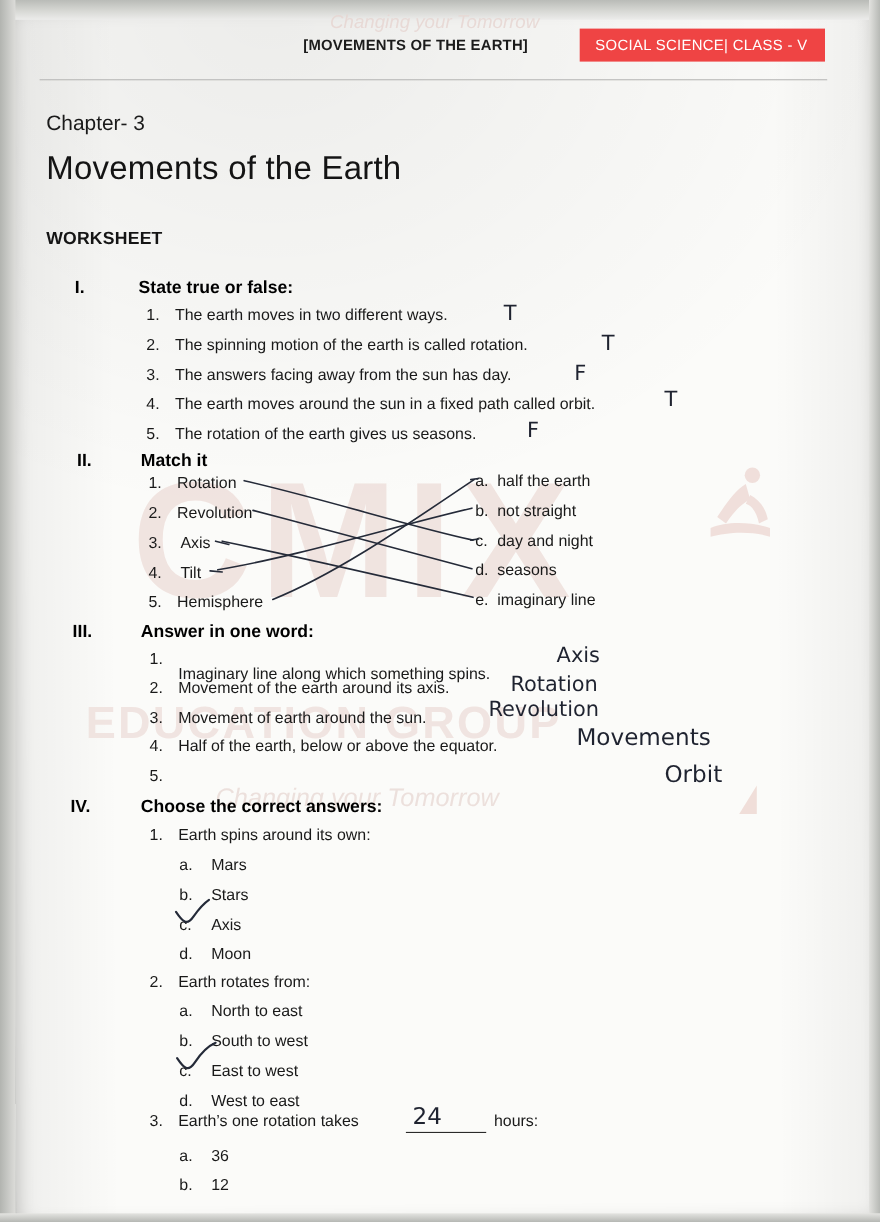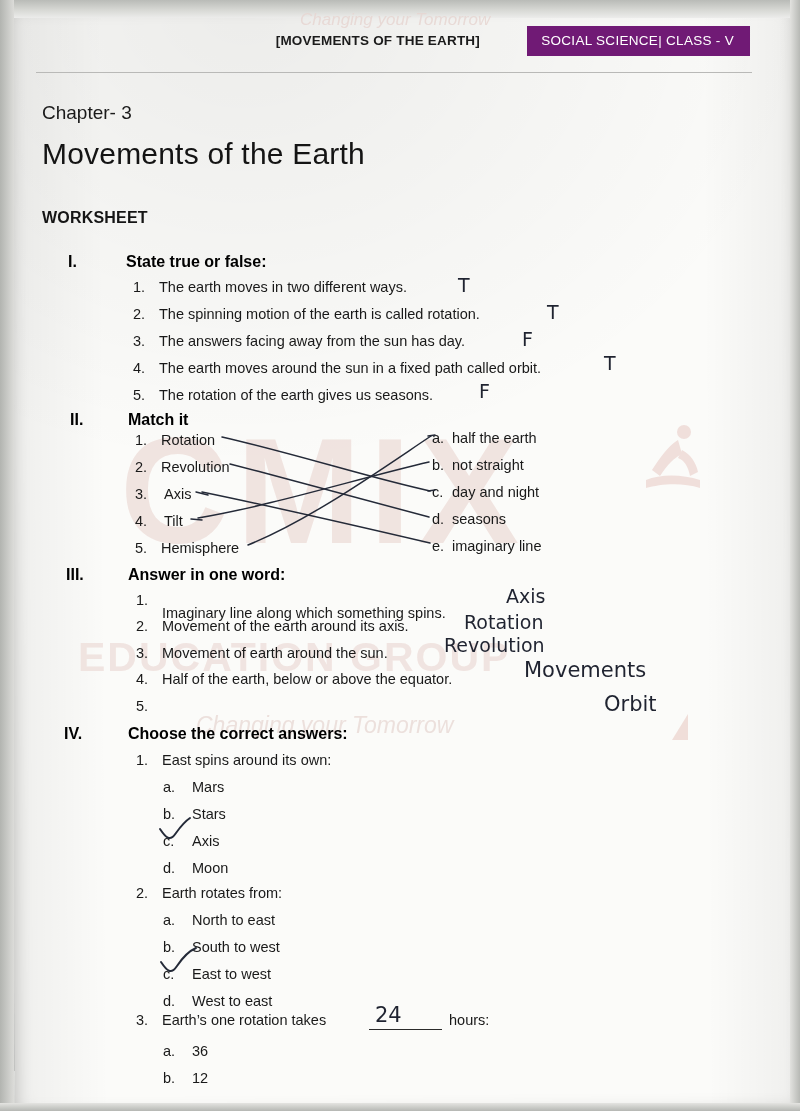--- a/index.html
+++ b/index.html
@@ -90,21 +90,21 @@
     font-size: 13.5px;
     font-weight: bold;
     letter-spacing: 0.2px;
     color: #1b1b1b;
     white-space: nowrap;
   }
   .hdr-tag {
     position: absolute;
     right: 0;
     top: 0;
-    background: #701a75;
+    background: #ef4444;
     color: #ffffff;
     font-size: 13.5px;
     padding: 7px 16px 8px 14px;
     letter-spacing: 0.3px;
     white-space: nowrap;
   }
   .hdr-rule {
     position: absolute;
     left: 36px;
     top: 72px;
@@ -347,21 +347,21 @@
   <div class="qline" style="left:162px; top:671px;">Half of the earth, below or above the equator.</div>
   <div class="hw big" style="left:524px; top:658px;">Movements</div>
 
   <div class="qline" style="left:136px; top:698px;">5.</div>
   <div class="hw big" style="left:604px; top:692px;">Orbit</div>
 
   <div class="sec-num" style="left:64px; top:725px;">IV.</div>
   <div class="sec-head" style="left:128px; top:725px;">Choose the correct answers:</div>
 
   <div class="qline" style="left:136px; top:752px;">1.</div>
-  <div class="qline" style="left:162px; top:752px;">East spins around its own:</div>
+  <div class="qline" style="left:162px; top:752px;">Earth spins around its own:</div>
   <div class="opt" style="left:163px; top:779px;">a.</div>
   <div class="opt" style="left:192px; top:779px;">Mars</div>
   <div class="opt" style="left:163px; top:806px;">b.</div>
   <div class="opt" style="left:192px; top:806px;">Stars</div>
   <div class="opt" style="left:163px; top:833px;">c.</div>
   <div class="opt" style="left:192px; top:833px;">Axis</div>
   <div class="opt" style="left:163px; top:860px;">d.</div>
   <div class="opt" style="left:192px; top:860px;">Moon</div>
 
   <div class="qline" style="left:136px; top:885px;">2.</div>

